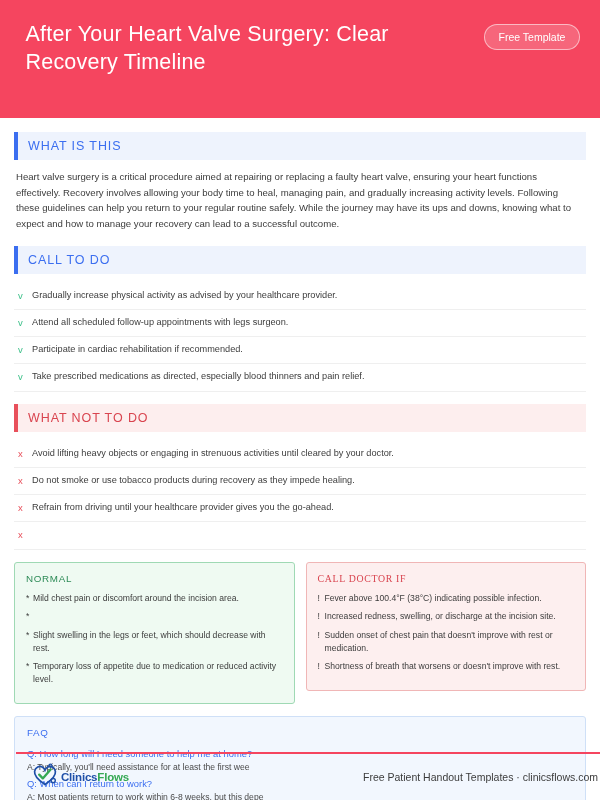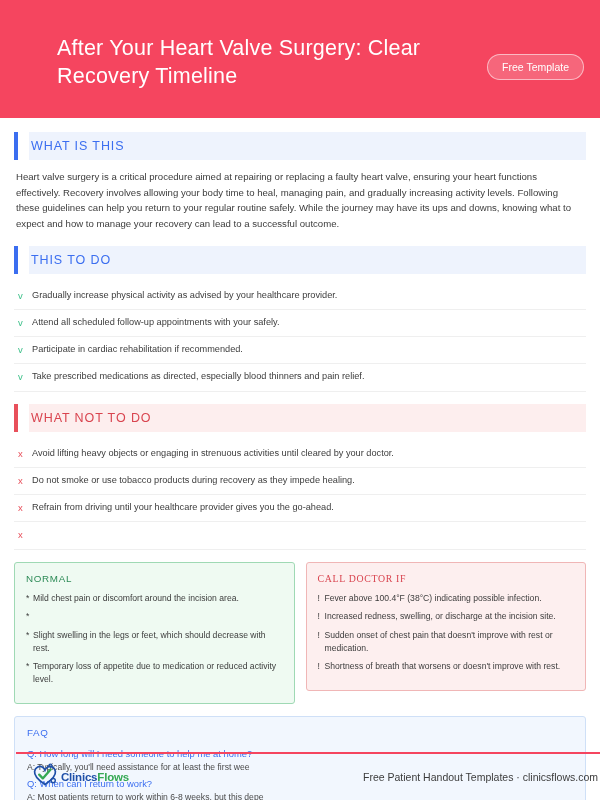--- a/index.html
+++ b/index.html
@@ -14,43 +14,44 @@
     background: #ffffff;
     color: #333333;
     position: relative;
     overflow: hidden;
   }
 
   
   .header {
     background: #f5455f;
     height: 118px;
-    padding: 32px 16px 0 22px;
+    padding: 18px 16px 0 22px;
     display: flex;
     align-items: flex-start;
-    justify-content: flex-end;
+    justify-content: center;
+    gap: 28px;
   }
   .header-title {
     color: #ffffff;
     font-size: 21.5px;
     font-weight: 400;
     line-height: 1.32;
     letter-spacing: 0.2px;
     max-width: 430px;
     padding-top: 2px;
   }
   .badge {
     border: 1px solid rgba(255,255,255,0.55);
     background: rgba(255,255,255,0.18);
     color: #ffffff;
     font-size: 10.5px;
     padding: 6px 14px;
     border-radius: 14px;
     white-space: nowrap;
-    margin-top: 22px;
+    margin-top: 6px;
   }
 
   
   .content {
     padding: 14px 14px 0 14px;
   }
 
   
   .sec-head {
     display: flex;
@@ -61,24 +62,23 @@
   .sec-head .bar {
     width: 4px;
     height: 28px;
     flex: 0 0 4px;
   }
   .sec-head .bg {
     flex: 1 1 auto;
     height: 28px;
     display: flex;
     align-items: center;
-    padding-left: 2px;
+    padding-left: 10px;
     font-size: 12.5px;
     letter-spacing: 0.9px;
-    margin-left: 11px;
   }
   .sec-blue .bar { background: #3b6ef0; }
   .sec-blue .bg  { background: #eef3fd; color: #3b6ef0; }
   .sec-red  .bar { background: #e8505b; }
   .sec-red  .bg  { background: #fdeeee; color: #d9444f; }
 
   
   .intro {
     font-size: 9.6px;
     line-height: 1.63;
@@ -219,30 +219,30 @@
 <div class="content">
 
   <div class="sec-head sec-blue">
     <div class="bar"></div>
     <div class="bg">WHAT IS THIS</div>
   </div>
   <div class="intro">Heart valve surgery is a critical procedure aimed at repairing or replacing a faulty heart valve, ensuring your heart functions effectively. Recovery involves allowing your body time to heal, managing pain, and gradually increasing activity levels. Following these guidelines can help you return to your regular routine safely. While the journey may have its ups and downs, knowing what to expect and how to manage your recovery can lead to a successful outcome.</div>
 
   <div class="sec-head sec-blue">
     <div class="bar"></div>
-    <div class="bg">THIS TO DO</div>
+    <div class="bg">CALL TO DO</div>
   </div>
   <div class="list">
     <div class="row">
       <span class="mk mk-ok">v</span>
       <span>Gradually increase physical activity as advised by your healthcare provider.</span>
     </div>
     <div class="row">
       <span class="mk mk-ok">v</span>
-      <span>Attend all scheduled follow-up appointments with your safely.</span>
+      <span>Attend all scheduled follow-up appointments with legs surgeon.</span>
     </div>
     <div class="row">
       <span class="mk mk-ok">v</span>
       <span>Participate in cardiac rehabilitation if recommended.</span>
     </div>
     <div class="row">
       <span class="mk mk-ok">v</span>
       <span>Take prescribed medications as directed, especially blood thinners and pain relief.</span>
     </div>
   </div>

